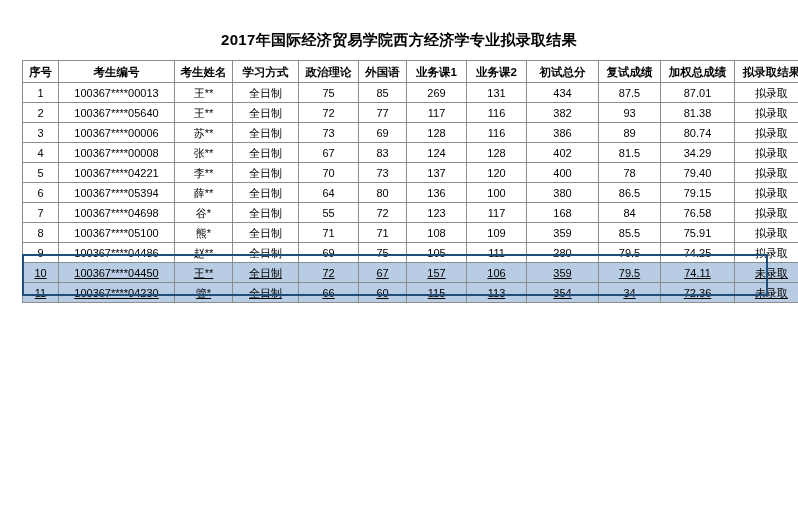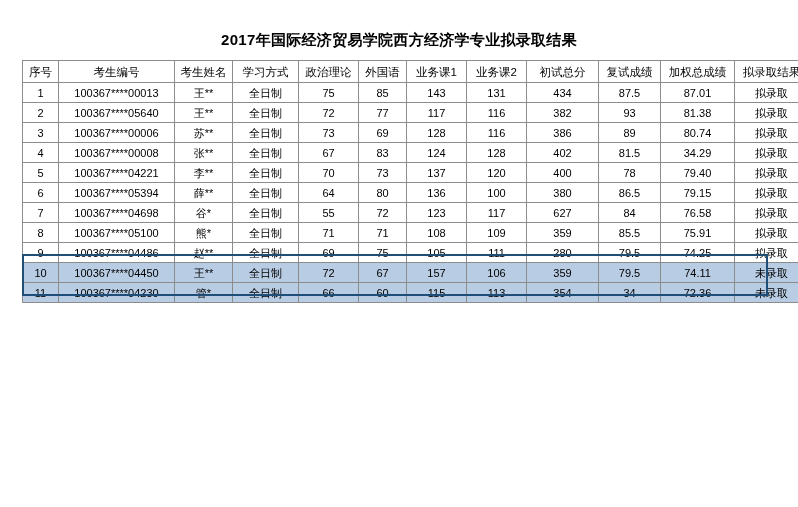--- a/index.html
+++ b/index.html
@@ -49,41 +49,42 @@
     text-align: center;
     vertical-align: middle;
     height: 20px;
     line-height: 18px;
     padding: 0 2px;
     box-sizing: border-box;
     white-space: nowrap;
     overflow: hidden;
   }
   table.result-table thead th {
-    font-weight: normal;
+    font-weight: bold;
     font-size: 11.5px;
     background: #ffffff;
     height: 22px;
   }
   
   col.c0 { width: 36px; }
   col.c1 { width: 116px; }
   col.c2 { width: 58px; }
   col.c3 { width: 66px; }
   col.c4 { width: 60px; }
   col.c5 { width: 48px; }
   col.c6 { width: 60px; }
   col.c7 { width: 60px; }
   col.c8 { width: 72px; }
   col.c9 { width: 62px; }
   col.c10 { width: 74px; }
   col.c11 { width: 74px; }
 
   tr.highlight td {
     background: #b8cce4;
+    text-decoration: underline;
   }
   tr.highlight td.outer {
     background: #b8cce4;
   }
   
   .hl-overlay {
     position: absolute;
     left: 22px;
     top: 254px;
     width: 746px;
@@ -136,21 +137,21 @@
         </tr>
       </thead>
       <tbody>
         <tr>
           <td>1</td>
           <td class="cell-id">100367****00013</td>
           <td>王**</td>
           <td>全日制</td>
           <td>75</td>
           <td>85</td>
-          <td>143</td>
+          <td>269</td>
           <td>131</td>
           <td>434</td>
           <td>87.5</td>
           <td>87.01</td>
           <td>拟录取</td>
         </tr>
         <tr>
           <td>2</td>
           <td class="cell-id">100367****05640</td>
           <td>王**</td>
@@ -222,21 +223,21 @@
         </tr>
         <tr>
           <td>7</td>
           <td class="cell-id">100367****04698</td>
           <td>谷*</td>
           <td>全日制</td>
           <td>55</td>
           <td>72</td>
           <td>123</td>
           <td>117</td>
-          <td>627</td>
+          <td>168</td>
           <td>84</td>
           <td>76.58</td>
           <td>拟录取</td>
         </tr>
         <tr>
           <td>8</td>
           <td class="cell-id">100367****05100</td>
           <td>熊*</td>
           <td>全日制</td>
           <td>71</td>

